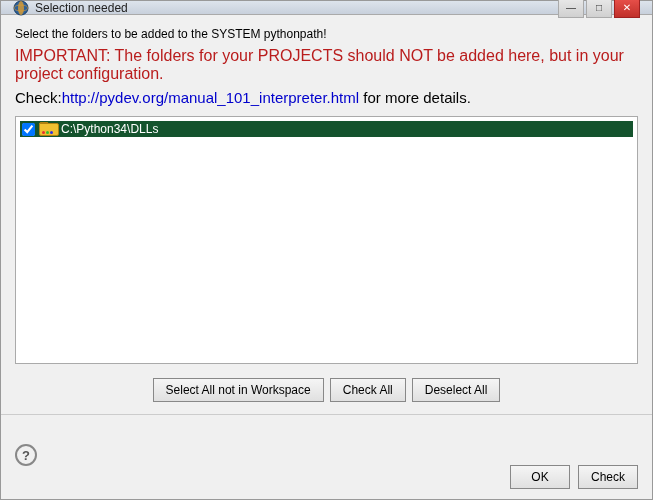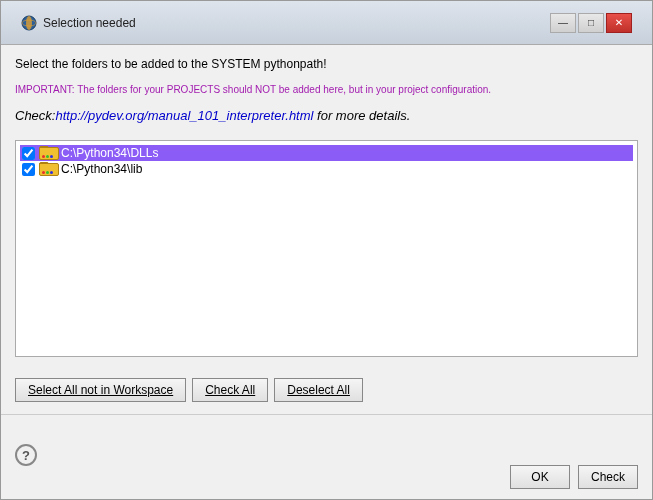--- a/index.html
+++ b/index.html
@@ -18,25 +18,25 @@
       width: 653px;
       height: 500px;
       background: #f0f0f0;
       border: 1px solid #999;
       display: flex;
       flex-direction: column;
       box-shadow: 2px 2px 8px rgba(0,0,0,0.3);
     }
     .title-bar {
       background: linear-gradient(to bottom, #dde4ec, #c8d0dc);
-      height: 44px;
+      height: 14px;
       display: flex;
       align-items: center;
       justify-content: space-between;
-      padding: 0 20px;
+      padding: 0 12px;
       border-bottom: 1px solid #aaa;
       user-select: none;
     }
     .title-bar-left {
       display: flex;
       align-items: center;
       gap: 6px;
     }
     .title-bar-icon {
       width: 16px;
@@ -69,34 +69,33 @@
     .title-btn.close {
       background: linear-gradient(to bottom, #e8504a, #c0302a);
       color: white;
       border-color: #a02020;
     }
     .content {
       flex: 1;
       padding: 12px 14px 8px 14px;
       display: flex;
       flex-direction: column;
-      gap: 13px;
+      gap: 6px;
     }
     .instruction-text {
       font-size: 12px;
       color: #000;
     }
     .important-text {
-      font-size: 10px;
-      color: #a21caf;
+      font-size: 16px;
+      color: #b91c1c;
     }
     .link-text {
-      font-size: 13px;
-      color: #000;
-      font-style: italic;
+      font-size: 15px;
+      color: #000;
     }
     .link-text a {
       color: #0000cc;
       text-decoration: none;
     }
     .list-container {
       border: 1px solid #aaa;
       background: white;
       flex: 1;
       margin-top: 4px;
@@ -105,35 +104,35 @@
     }
     .list-item {
       display: flex;
       align-items: center;
       gap: 4px;
       padding: 1px 2px;
       font-size: 12px;
       color: #000;
     }
     .list-item.selected {
-      background: #8b5cf6;
+      background: #14532d;
       color: white;
     }
     .list-item input[type="checkbox"] {
       width: 13px;
       height: 13px;
       margin: 0;
       flex-shrink: 0;
     }
     .button-row {
       display: flex;
+      justify-content: center;
       gap: 6px;
       padding: 8px 0 4px 0;
       align-items: center;
-      text-decoration: underline;
     }
     .btn {
       padding: 4px 12px;
       border: 1px solid #888;
       background: linear-gradient(to bottom, #f5f5f5, #e0e0e0);
       cursor: pointer;
       font-size: 12px;
       color: #000;
       min-width: 60px;
     }
@@ -247,31 +246,20 @@
         <input type="checkbox" checked="" style="">
         <span class="folder-img">
           <span class="folder-dots">
             <span class="dot" style="background:#e63030"></span>
             <span class="dot" style="background:#30c030"></span>
             <span class="dot" style="background:#3030e0"></span>
           </span>
         </span>
         <span>C:\Python34\DLLs</span>
       </div>
-      <div class="list-item">
-        <input type="checkbox" checked="" style="">
-        <span class="folder-img">
-          <span class="folder-dots">
-            <span class="dot" style="background:#e63030"></span>
-            <span class="dot" style="background:#30c030"></span>
-            <span class="dot" style="background:#3030e0"></span>
-          </span>
-        </span>
-        <span>C:\Python34\lib</span>
-      </div>
     </div>
 
     <div class="button-row">
       <button class="btn">Select All not in Workspace</button>
       <button class="btn">Check All</button>
       <button class="btn">Deselect All</button>
     </div>
   </div>
 
   <div class="footer-row">

